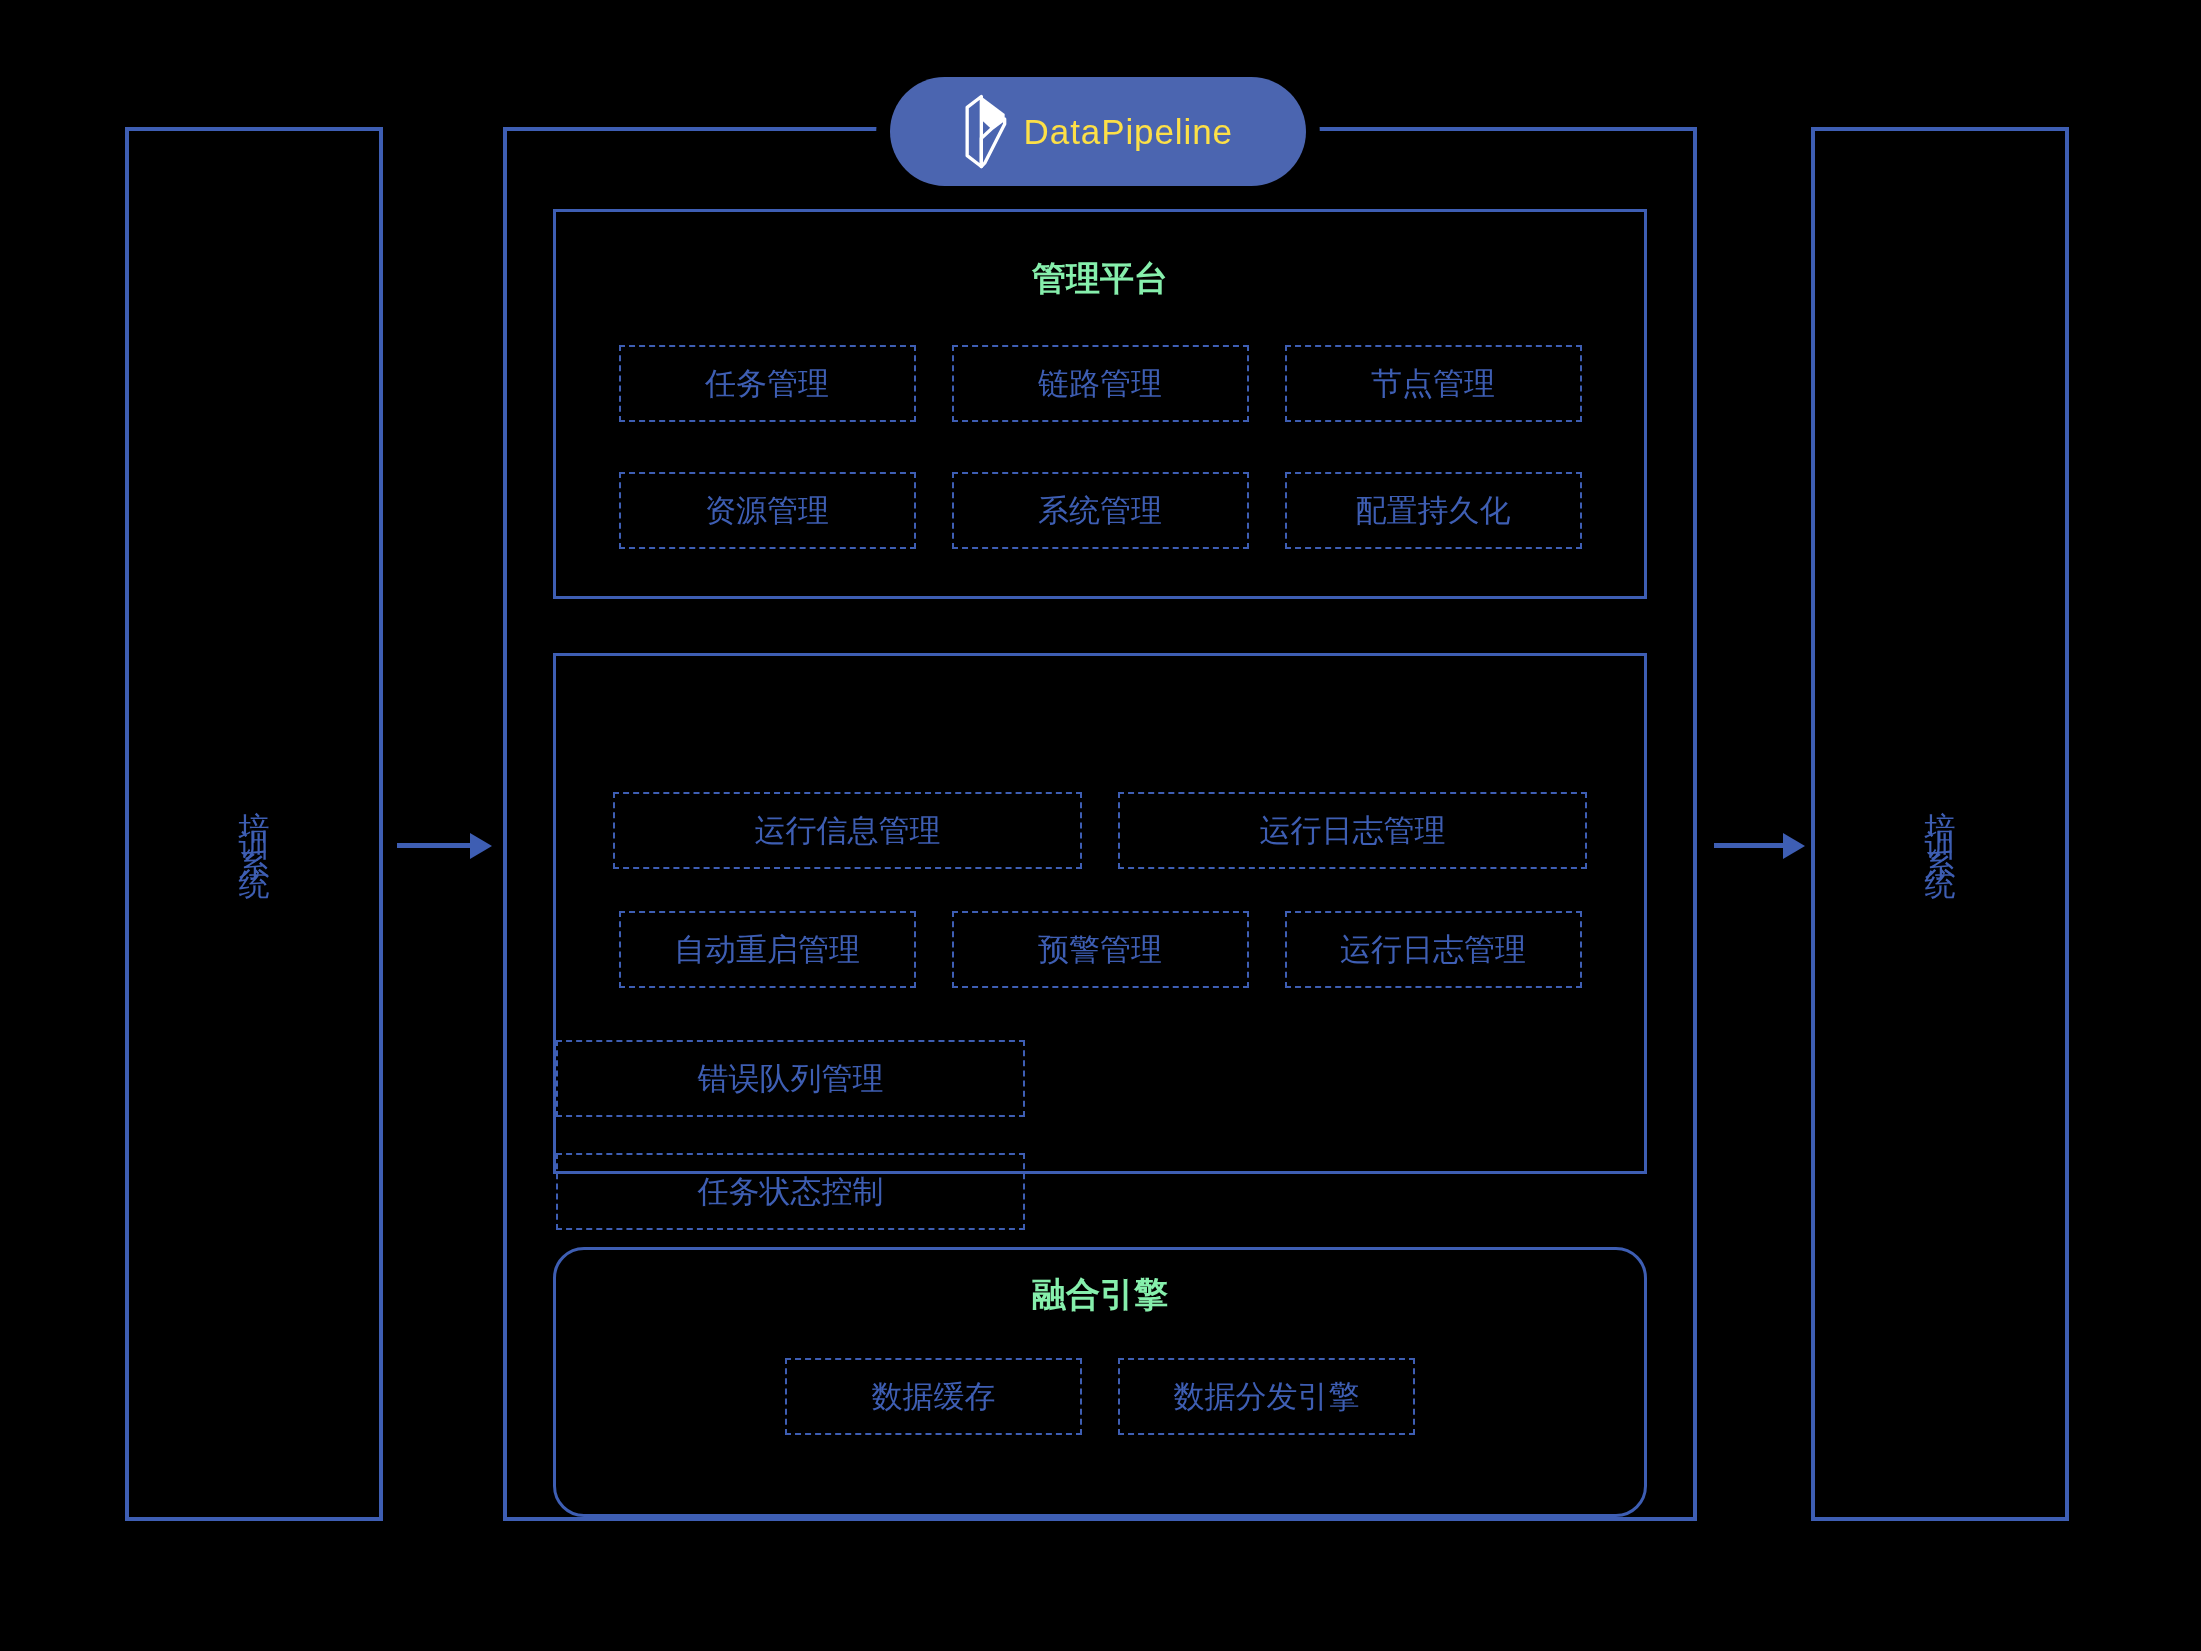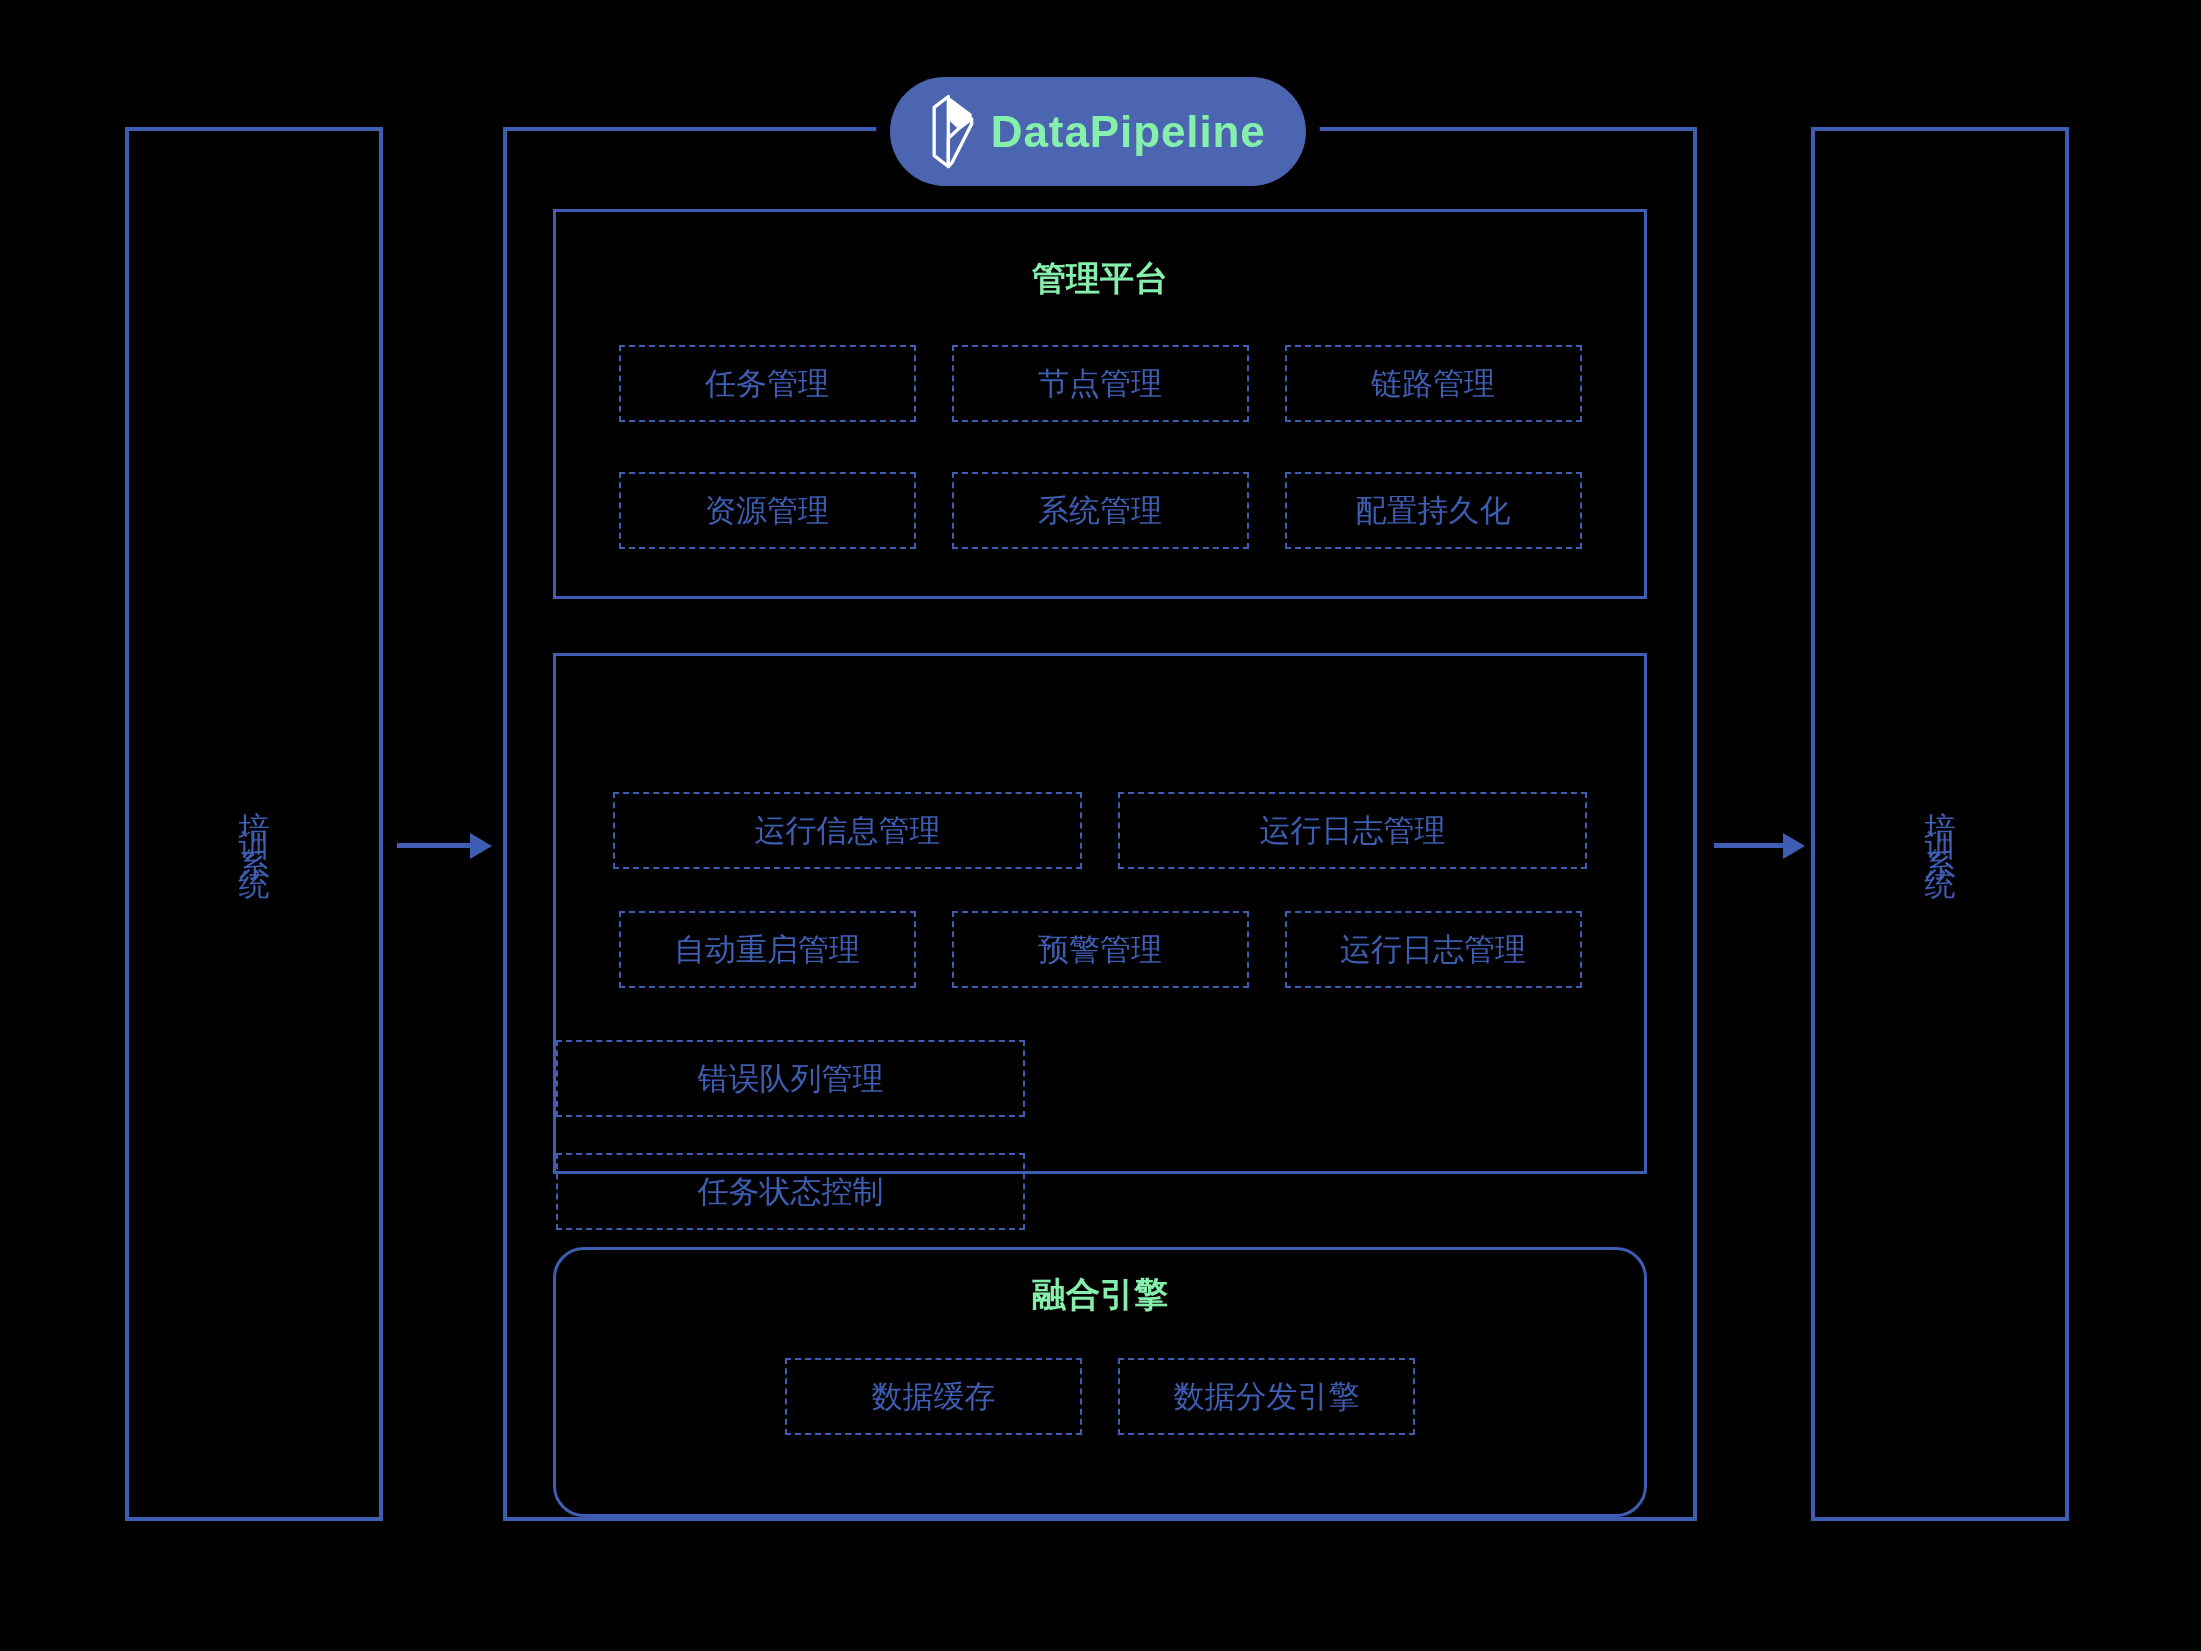--- a/index.html
+++ b/index.html
@@ -58,23 +58,23 @@
     background: #4b65b0;
     border-radius: 60px;
     box-shadow: 0 0 0 13.8px #000; 
     display: flex;
     align-items: center;
     justify-content: center;
     gap: 15.5px;
     z-index: 5;
   }
   .logo-text {
-    color: #86efac;
-    font-size: 44px;
-    font-weight: 700;
+    color: #fde047;
+    font-size: 35px;
+    font-weight: 400;
     letter-spacing: 0.9px;
   }
   
   .section {
     position: absolute;
     left: 46px;
     width: 1094px;
     border: 3.4px solid #3e5eb3;
     box-sizing: border-box;
   }
@@ -156,24 +156,24 @@
 
   <div class="main-box">
 
     <div class="section" id="section-1">
       <div class="section-title">管理平台</div>
       <div class="row" id="s1-row1">
         <div class="module w3">
             <span>任务管理</span>
           </div>
         <div class="module w3">
+            <span>链路管理</span>
+          </div>
+        <div class="module w3">
             <span>节点管理</span>
-          </div>
-        <div class="module w3">
-            <span>链路管理</span>
           </div>
       </div>
       <div class="row" id="s1-row2">
         <div class="module w3">
             <span>资源管理</span>
           </div>
         <div class="module w3">
             <span>系统管理</span>
           </div>
         <div class="module w3">

